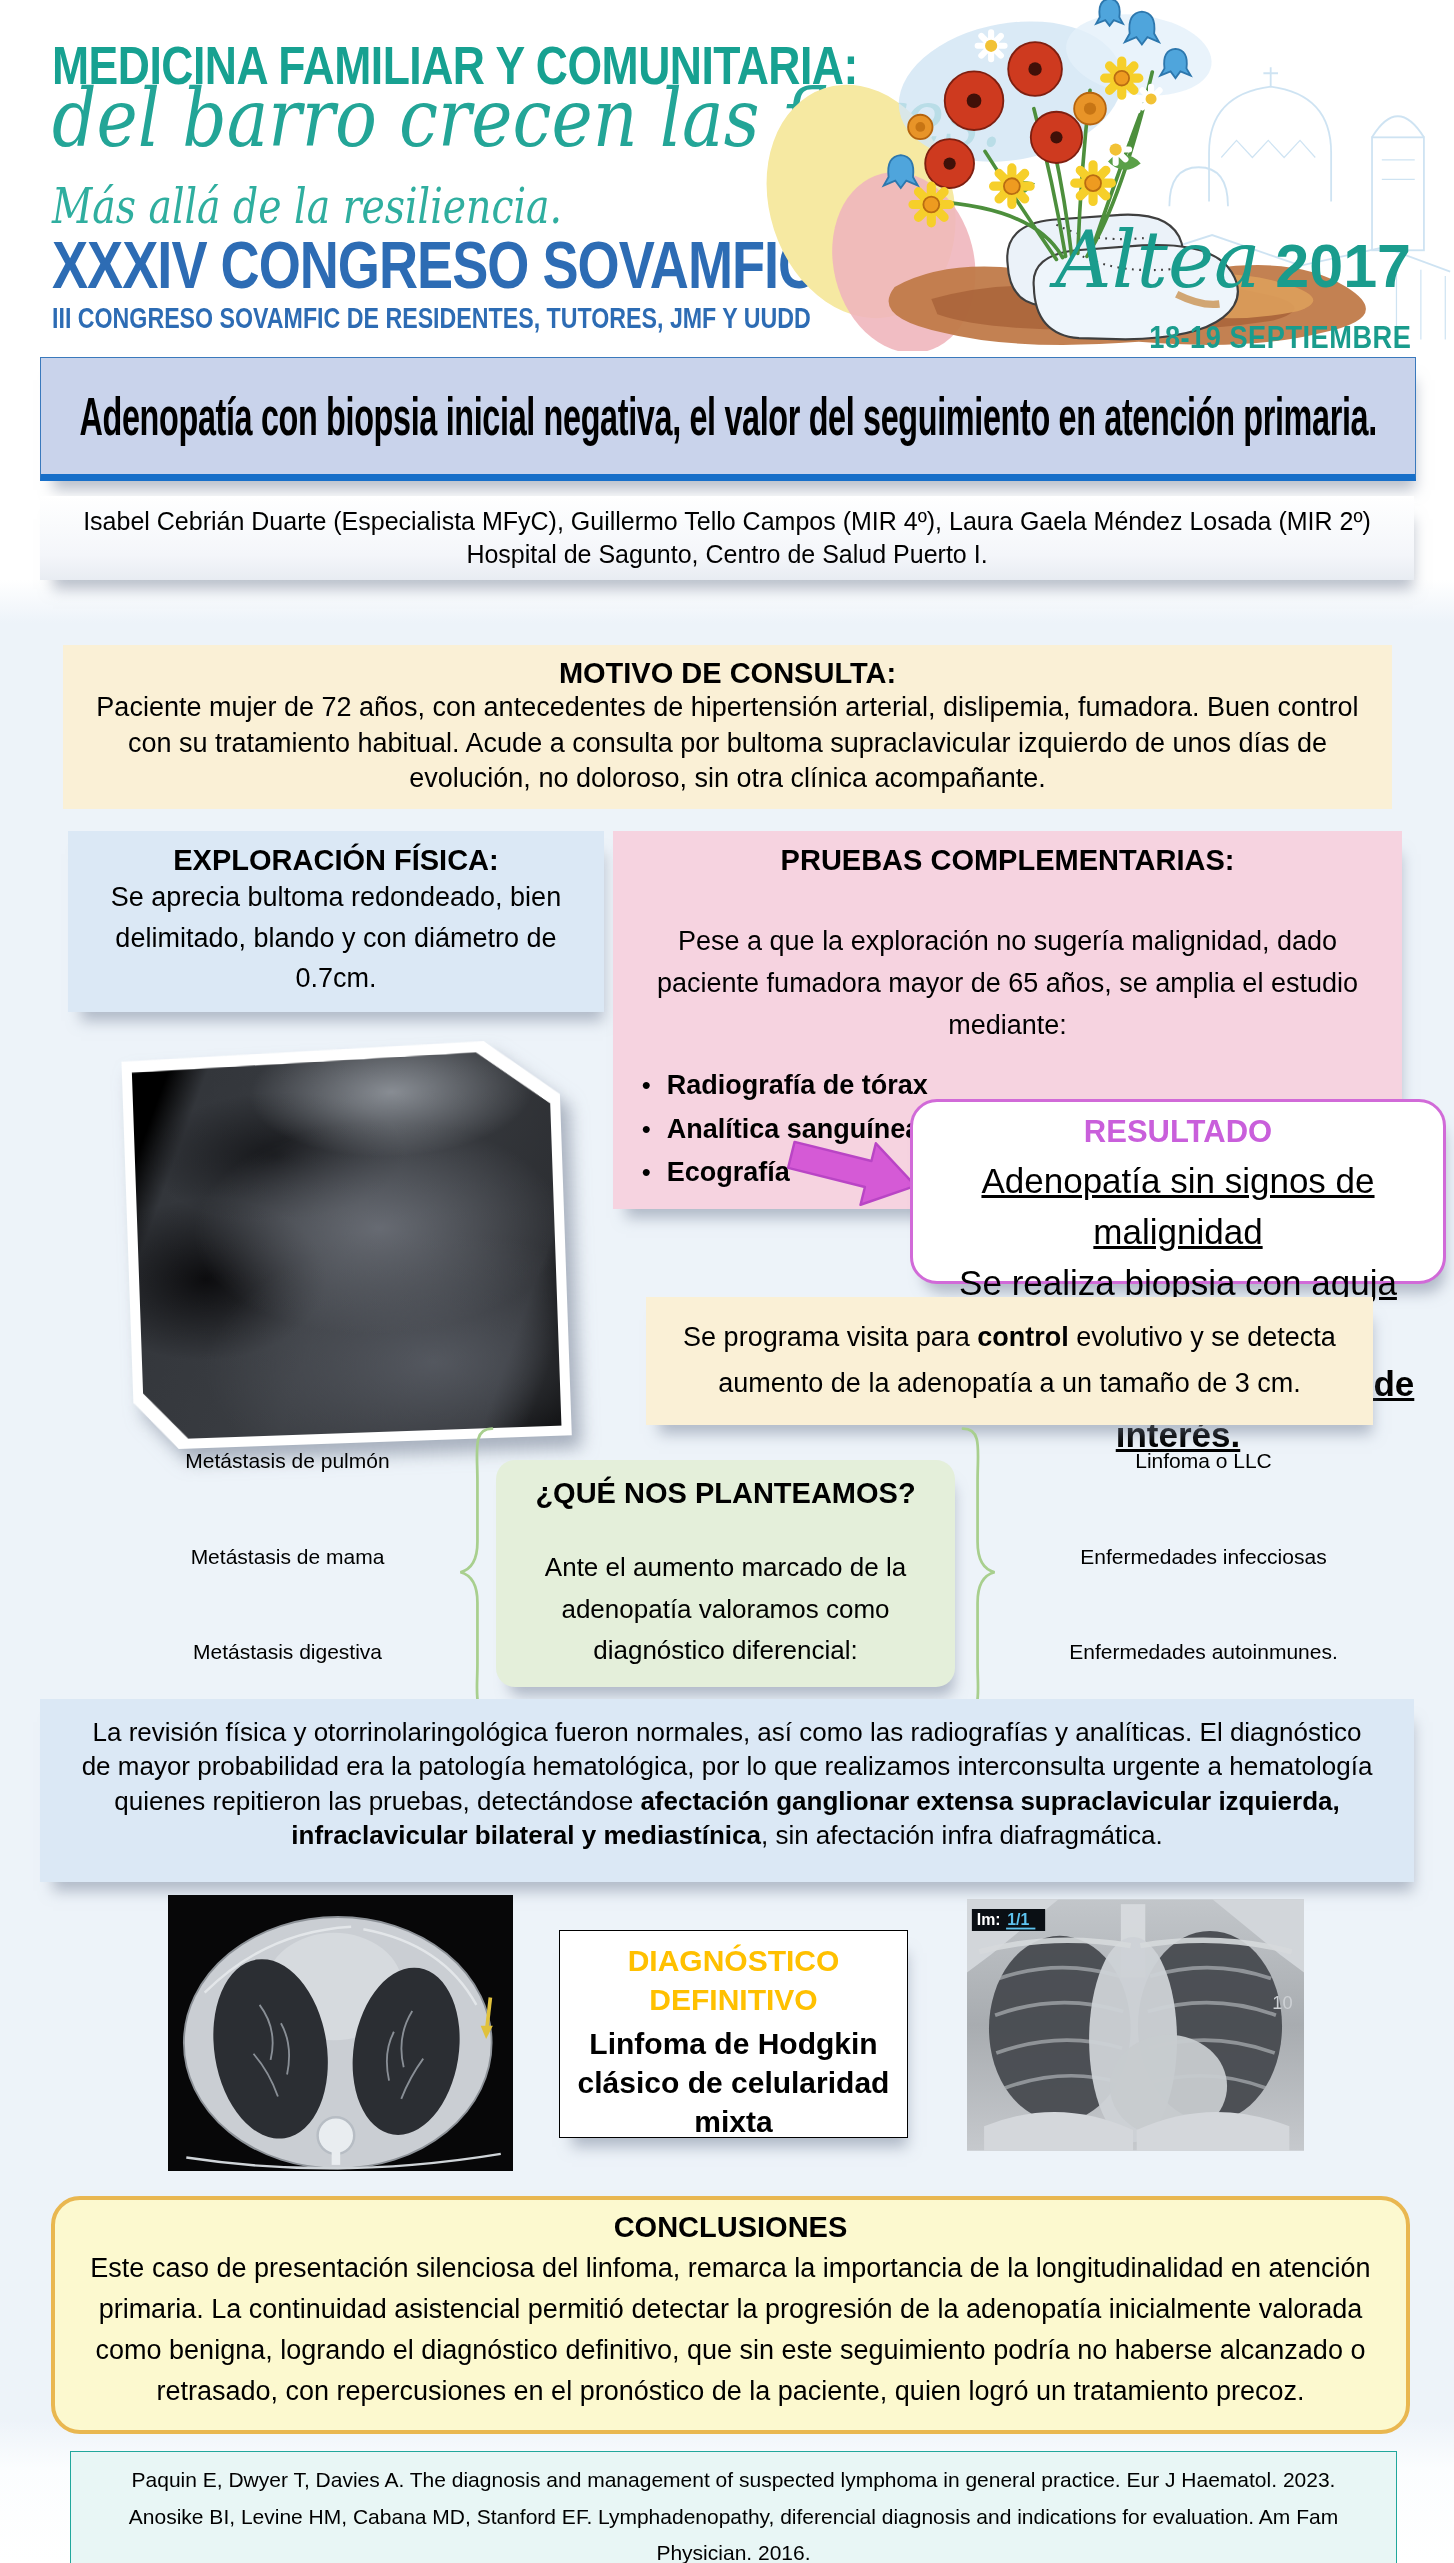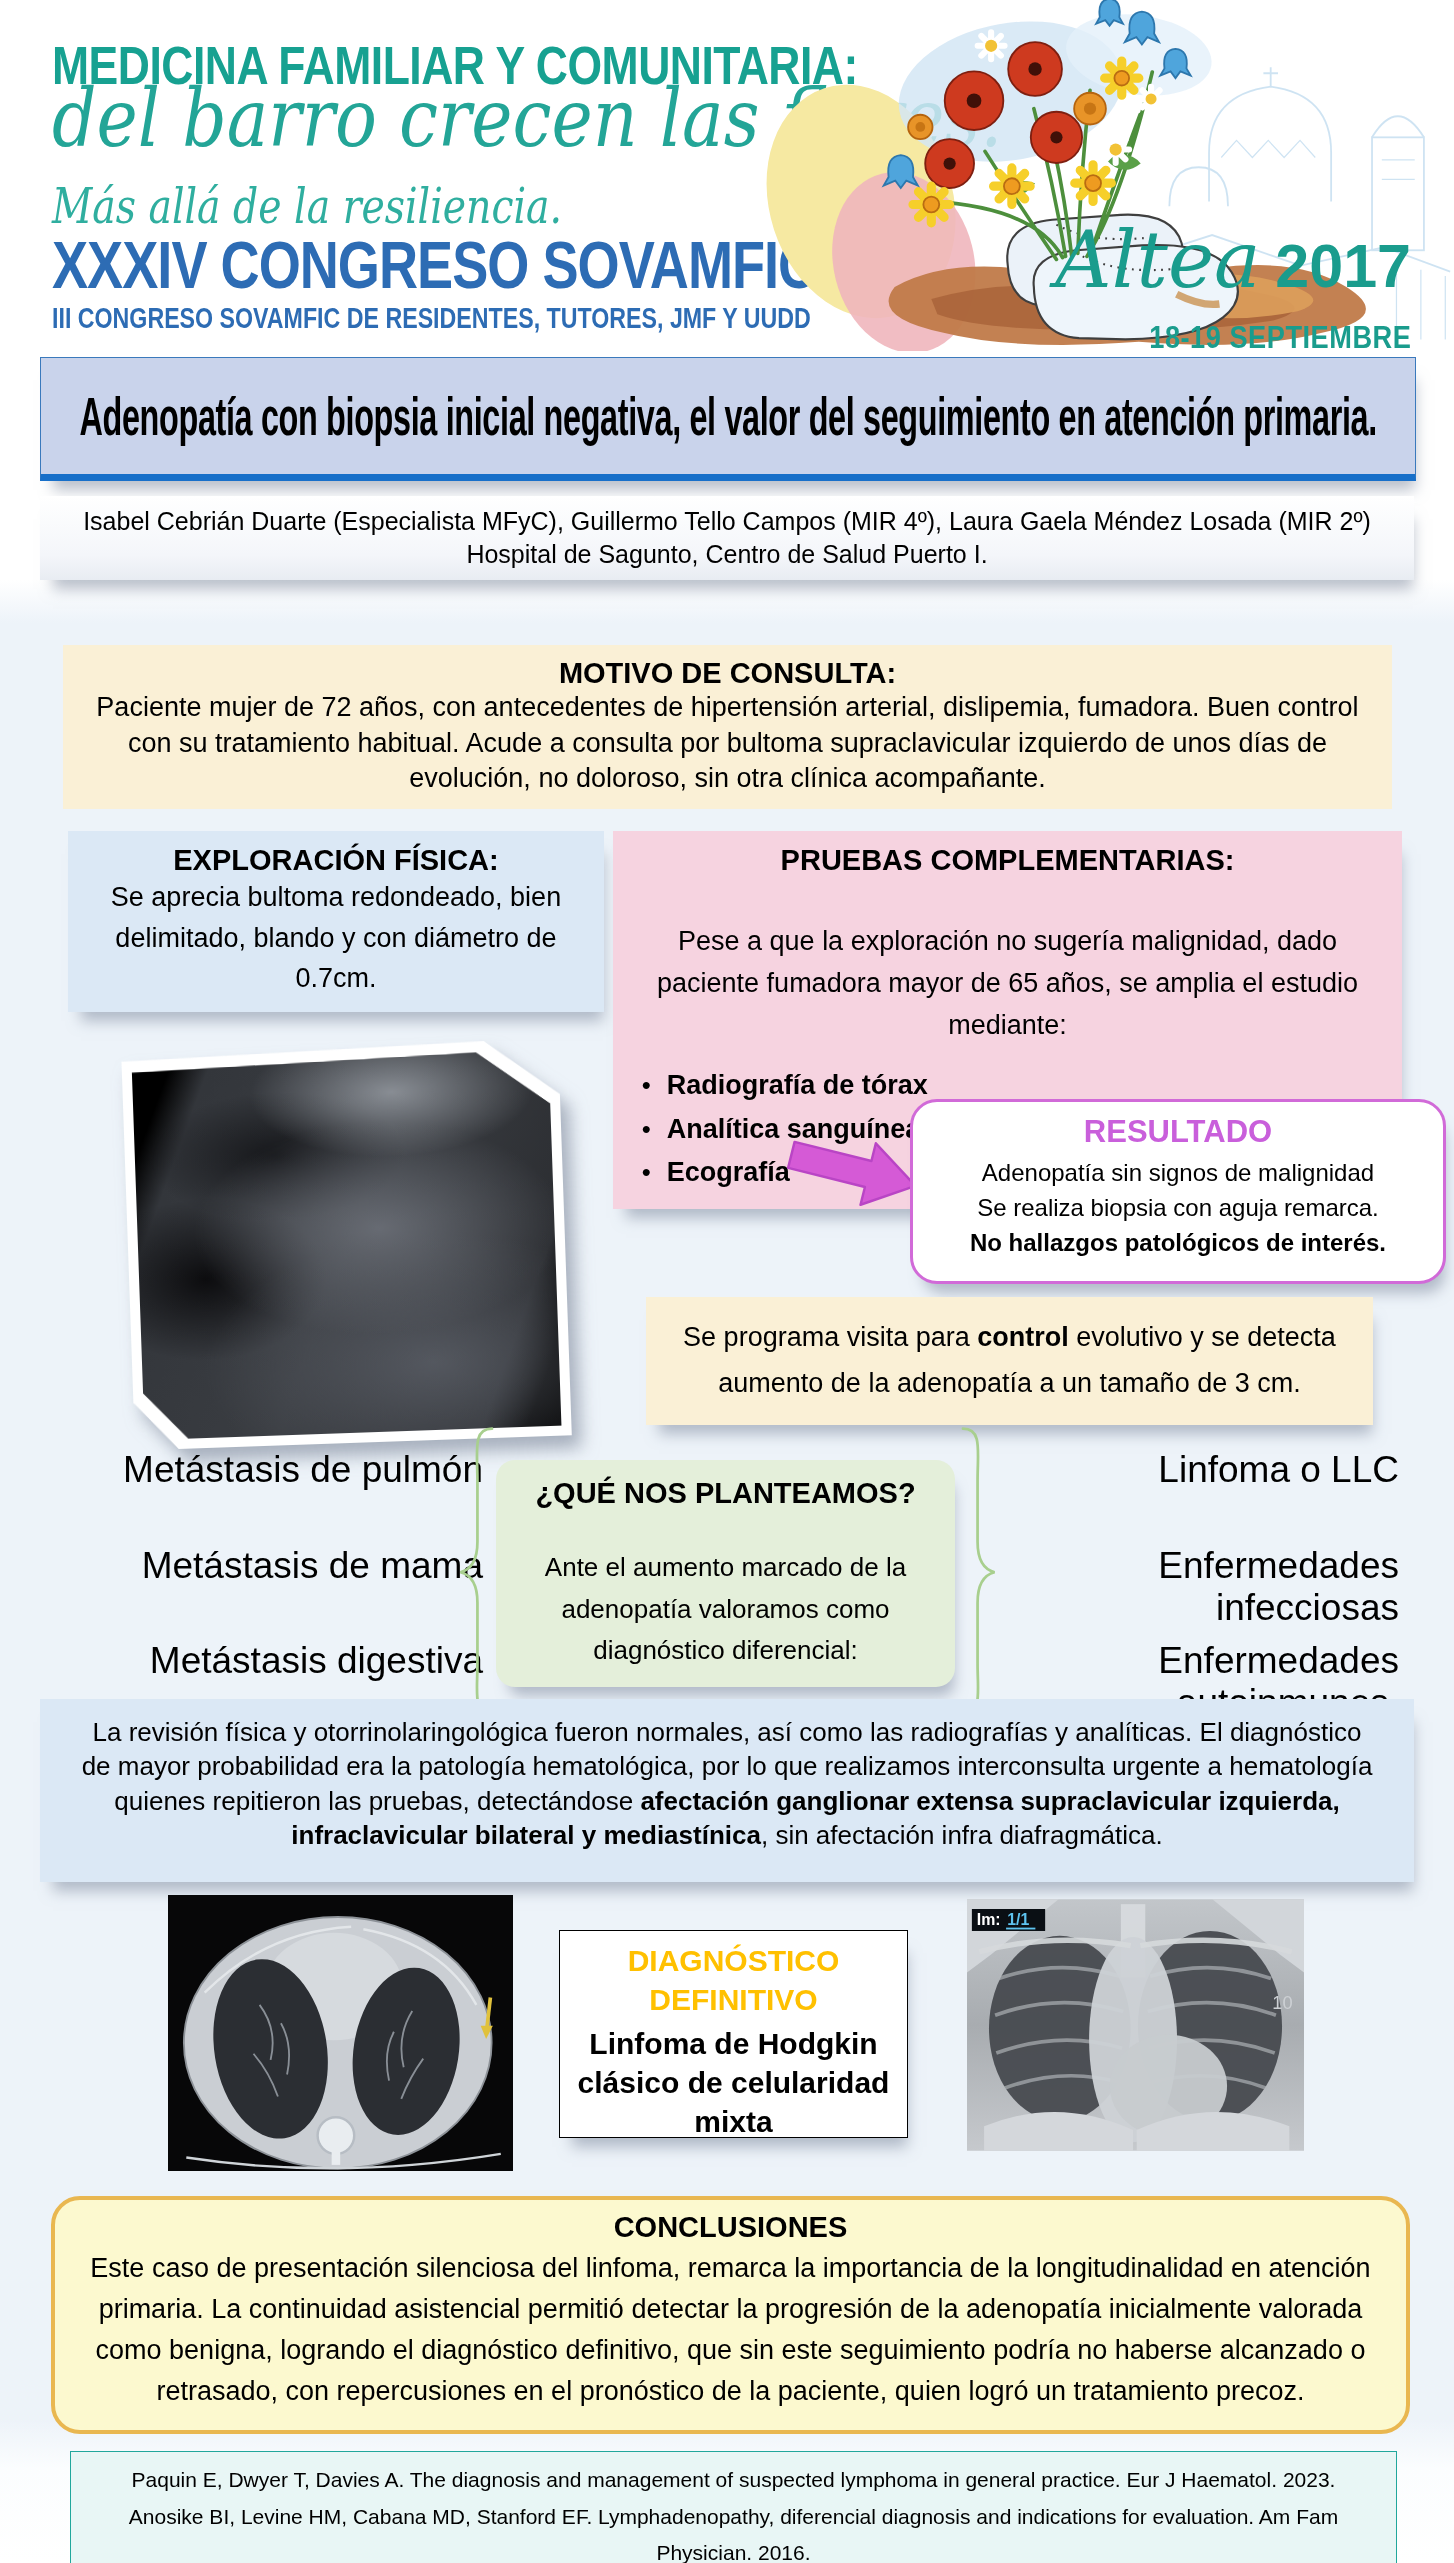--- a/index.html
+++ b/index.html
@@ -67,28 +67,28 @@
       radial-gradient(ellipse 305px 171px at 70% 82%, rgba(90,94,102,.85) 0%, rgba(90,94,102,0) 75%),
       radial-gradient(ellipse 171px 116px at 16% 58%, rgba(10,10,12,.95) 0%, rgba(10,10,12,0) 70%),
       radial-gradient(ellipse 183px 92px at 34% 26%, rgba(18,19,22,.9) 0%, rgba(18,19,22,0) 70%),
       linear-gradient(112deg,#000 0%, #000 7%, #33363b 14%, #3a3d42 50%, #2c2e32 86%, #000 94%, #000 100%),
       #2e3034;}
 
   
   .resultado{left:910px; top:1099px; width:536px; height:185px; background:#fff;
     border:3.7px solid #d16ad8; border-radius:27px; box-sizing:border-box; padding-top:12.2px;}
   .resultado-title{color:#c95fdb; font-weight:bold; font-size:31px; text-align:center; margin-bottom:6.1px;}
-  .resultado .line{font-size:24px; line-height:1.45; text-align:center;}
+  .resultado .line{font-size:35px; line-height:1.45; text-align:center;text-decoration:underline;}
   .resultado .line.b{font-weight:bold;}
   .arrow-svg{left:787px; top:1129px; width:134px; height:83px;}
   .seguimiento{left:646px; top:1297px; width:727px; min-height:125px; padding:18.3px 28px; box-sizing:border-box;
     font-size:27px; line-height:1.7; text-align:center;}
 
   
-  .dd-item{width:391px; font-size:37px; text-align:right;}
+  .dd-item{width:391px; font-size:21px; text-align:center;}
   .green-box{left:496px; top:1460px; width:459px; height:227px; background:#e4efda; box-sizing:border-box; padding:17px 32px;border-radius:19px;}
   .green-box .body-txt{margin-top:37px; line-height:1.6; font-size:26px;}
   .brace{width:44px; height:292px;}
 
   
   .revision{left:40px; top:1699px; width:1374px; min-height:183px; padding:16px 37px; box-sizing:border-box;
     font-size:26px; line-height:1.32; text-align:center;}
 
   
   .ct-svg{left:168px; top:1895px; width:345px; height:276px;}

